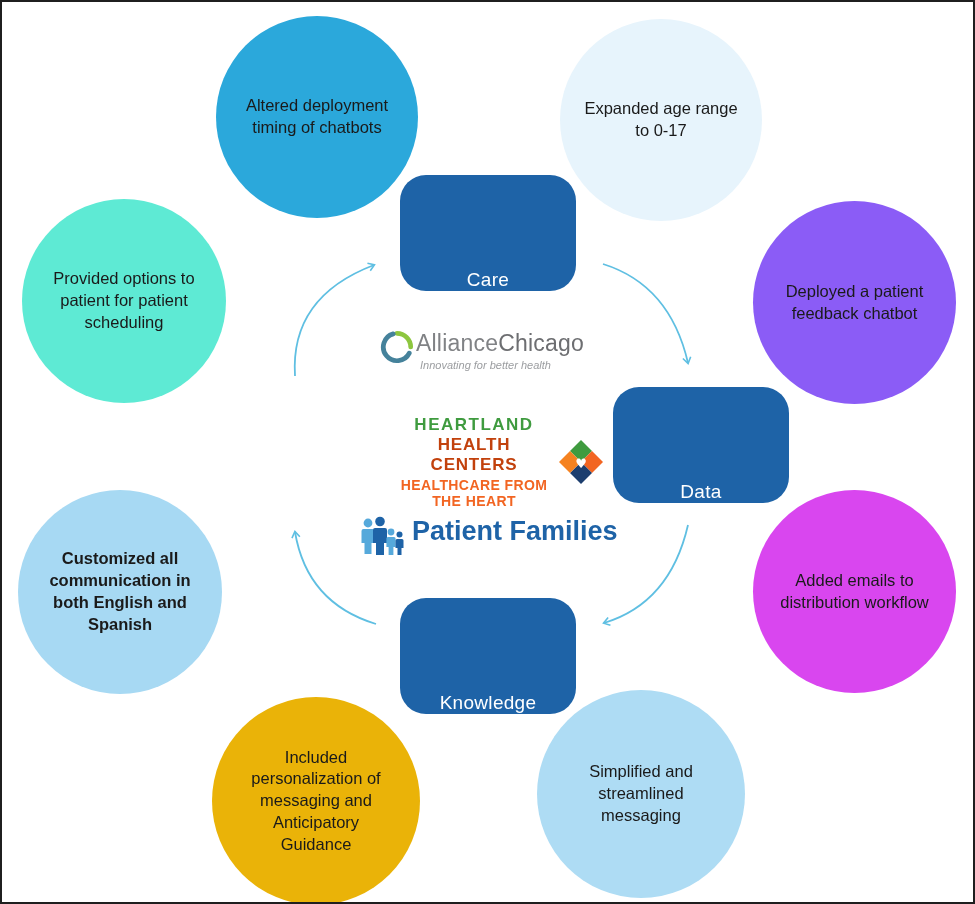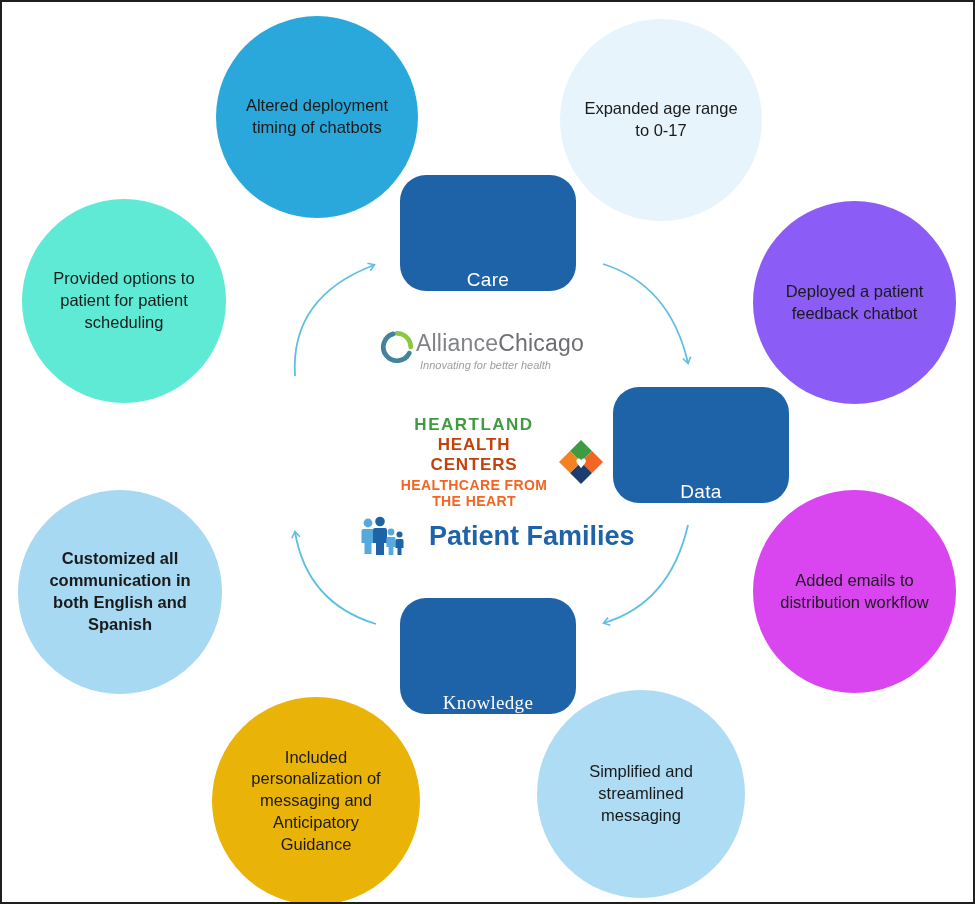--- a/index.html
+++ b/index.html
@@ -26,21 +26,21 @@
   
   .alliance{position:absolute;left:378px;top:328px;display:flex;align-items:flex-start;gap:2px;}
   .alliance-name{font-size:23px;color:#808285;letter-spacing:.2px;}
   .alliance-name .alt{color:#6d6e71;}
   .alliance-tagline{font-size:11px;font-style:italic;color:#9b9da0;margin-top:2px;margin-left:4px;}
   .heartland{position:absolute;left:396px;top:413px;display:flex;align-items:center;gap:8px;}
   .heartland-text{width:152px;text-align:center;}
   .heartland-l1{font-size:17px;font-weight:bold;color:#3f9b3f;letter-spacing:1.5px;}
   .heartland-l2{font-size:17px;font-weight:bold;color:#c2410c;letter-spacing:.8px;}
   .heartland-l3{font-size:14px;font-weight:bold;color:#f26522;letter-spacing:.4px;margin-top:2px;}
-  .families{position:absolute;left:358px;top:514px;display:flex;align-items:center;gap:25px;}
+  .families{position:absolute;left:358px;top:514px;display:flex;align-items:flex-start;gap:8px;}
   .families-label{font-size:27px;font-weight:bold;color:#1e63a7;}
   .icon{display:inline-flex;align-items:center;justify-content:center;}
 </style>
 </head>
 <body>
 
 <div class="canvas">
 
   <svg class="arrows" viewBox="0 0 971 900" xmlns="http://www.w3.org/2000/svg">
     <defs>
@@ -78,21 +78,21 @@
   <div class="bubble" style="left: 20px; top: 197px; width: 204px; height: 204px; background-color: #5eead4;">
     <span>Provided options to patient for patient scheduling</span>
   </div>
 
   <div class="node" style="left:398px;top:173px;">
     <span>Care</span>
   </div>
   <div class="node" style="left:611px;top:385px;">
     <span>Data</span>
   </div>
-  <div class="node" style="left:398px;top:596px;font-family:Liberation Serif, serif;">
+  <div class="node" style="left:398px;top:596px;">
     <span>Knowledge</span>
   </div>
 
   <div class="alliance">
     <span class="icon">
       <svg width="34" height="34" viewBox="0 0 36 36">
         <path d="M 18 3.5 A 14.5 14.5 0 0 1 32.5 18" fill="none" stroke="#8dc63f" stroke-width="5" stroke-linecap="round"></path>
         <path d="M 31 24.5 A 14.5 14.5 0 1 1 14 4.1" fill="none" stroke="#45829b" stroke-width="5" stroke-linecap="round"></path>
       </svg>
     </span>

